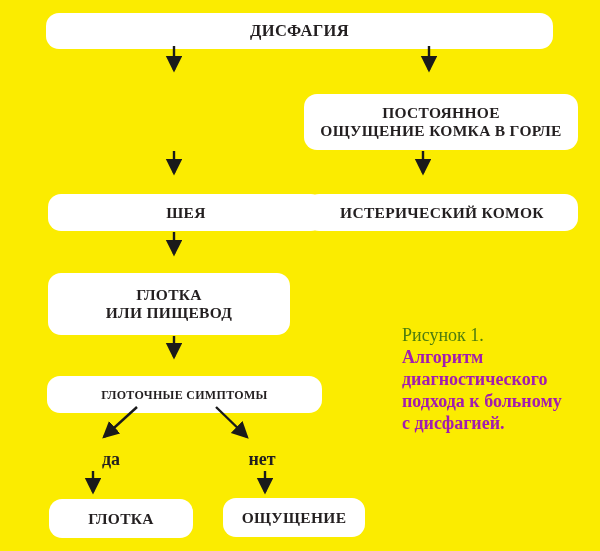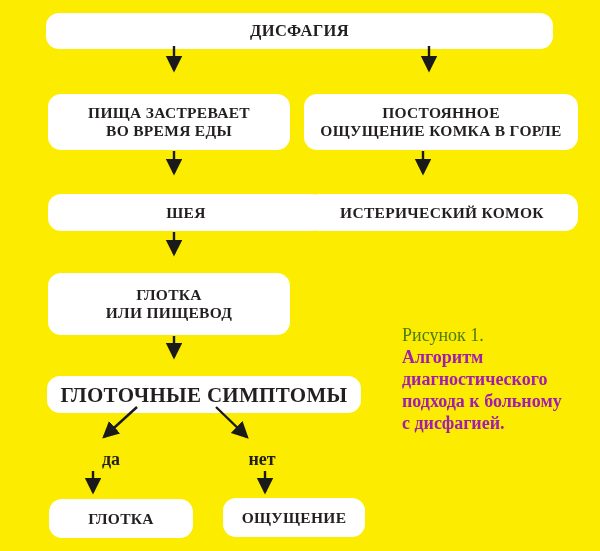--- a/index.html
+++ b/index.html
@@ -28,21 +28,21 @@
     white-space: pre-line;
     letter-spacing: 0.3px;
     box-sizing: border-box;
   }
   #node-dysphagia          { left: 46px;  top: 13px;  width: 507px; height: 36px; font-size: 16.5px; }
   #node-food-sticks        { left: 48px;  top: 94px;  width: 242px; height: 56px; }
   #node-constant-lump      { left: 304px; top: 94px;  width: 274px; height: 56px; }
   #node-neck               { left: 48px;  top: 194px; width: 276px; height: 37px; }
   #node-hysterical-lump    { left: 306px; top: 194px; width: 272px; height: 37px; }
   #node-pharynx-esophagus  { left: 48px;  top: 273px; width: 242px; height: 62px; }
-  #node-pharyngeal-symptoms{ left: 47px;  top: 376px; width: 314px; height: 37px; font-size: 21px; }
+  #node-pharyngeal-symptoms{ left: 47px;  top: 376px; width: 275px; height: 37px; font-size: 12px; }
   #node-pharynx            { left: 49px;  top: 499px; width: 144px; height: 39px; }
   #node-esophagus          { left: 223px; top: 498px; width: 142px; height: 39px; }
   .branch-label {
     position: absolute;
     font-weight: bold;
     color: #231F20;
     font-size: 18px;
     transform: translateX(-50%);
   }
   #label-yes { left: 87px;  top: 449px; margin-left: 24px; }
@@ -70,22 +70,20 @@
     white-space: pre-line;
   }
 </style>
 </head>
 <body>
 
 <div class="canvas">
 
   <div class="node" id="node-dysphagia">ДИСФАГИЯ</div>
 
-  <div class="node" id="node-food-sticks">ПИЩА ЗАСТРЕВАЕТ
-ВО ВРЕМЯ ЕДЫ</div>
 
   <div class="node" id="node-constant-lump">ПОСТОЯННОЕ
 ОЩУЩЕНИЕ КОМКА В ГОРЛЕ</div>
 
   <div class="node" id="node-neck">ШЕЯ</div>
 
   <div class="node" id="node-hysterical-lump">ИСТЕРИЧЕСКИЙ КОМОК</div>
 
   <div class="node" id="node-pharynx-esophagus">ГЛОТКА
 ИЛИ ПИЩЕВОД</div>

